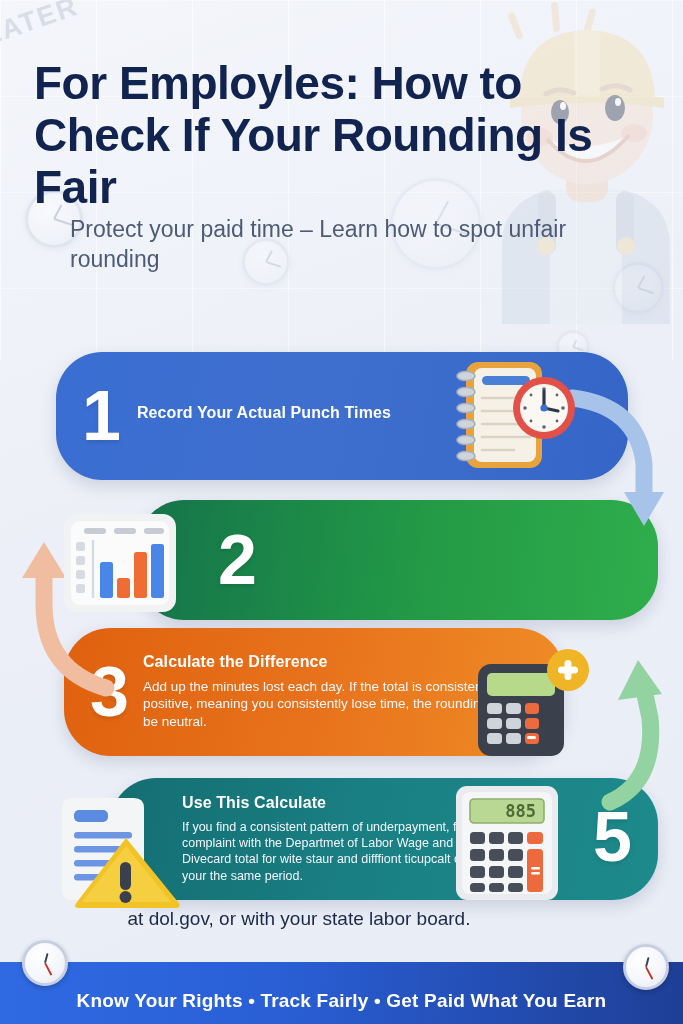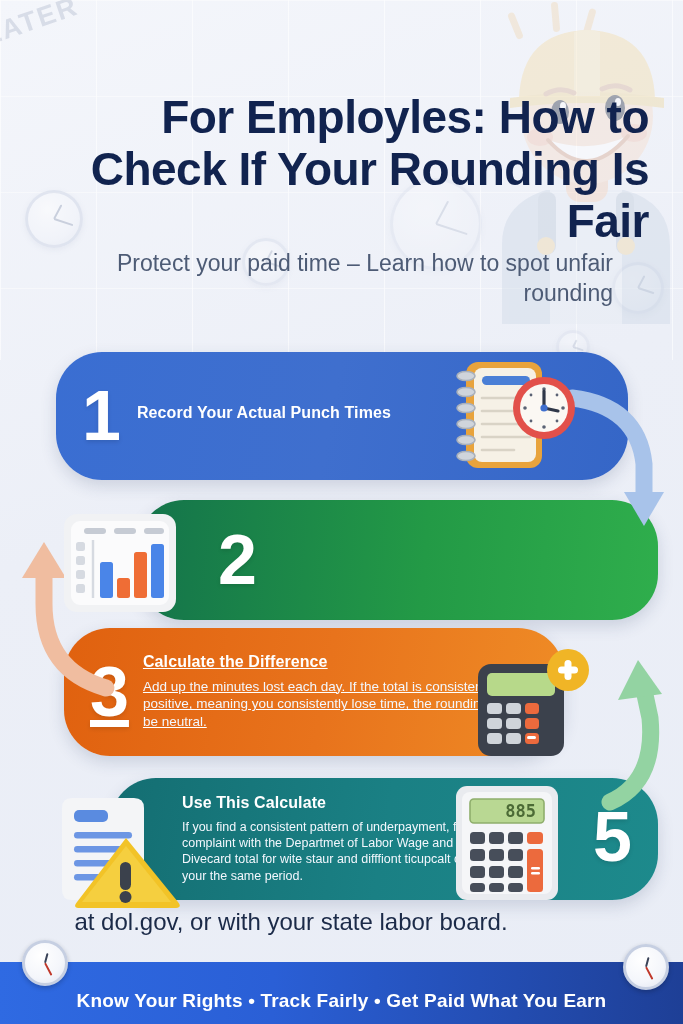--- a/index.html
+++ b/index.html
@@ -60,21 +60,21 @@
   .bclock.c1 { left:25px;  top:190px; width:58px;  height:58px; }
   .bclock.c2 { left:242px; top:238px; width:48px;  height:48px; opacity:.38;}
   .bclock.c3 { left:390px; top:178px; width:92px;  height:92px; opacity:.30;}
   .bclock.c4 { left:612px; top:262px; width:52px;  height:52px; opacity:.45;}
   .bclock.c5 { left:556px; top:330px; width:34px;  height:34px; opacity:.30;}
 
   
   .mascot { position:absolute; right:-6px; top:-6px; width:215px; height:330px; opacity:.46; pointer-events:none;}
 
   
-  .header { position:relative; padding-top:92px; text-align:right; z-index:4;}
+  .header { position:relative; padding-top:58px; text-align:left; z-index:4;}
   .title {
     font-size:46px; line-height:1.13; font-weight:700;
     color:#11234f; letter-spacing:-0.5px;
     padding:0 34px;
   }
   .subtitle {
     font-size:23px; line-height:1.32; font-weight:400;
     color:#4d5b75;
     padding:0 70px;
   }
@@ -111,21 +111,20 @@
     flex-direction:row;
   }
   .card2 .num { order:2; margin-left:14px; }
   .card2 .body { order:1; }
 
   
   .card3 {
     left:64px; top:628px; width:500px; height:128px;
     background:linear-gradient(100deg,#e0610f 0%, #e8731c 52%, #ef8c26 100%);
     padding:0 24px 0 26px;
-    text-decoration:underline;
   }
   .card3 .num { margin-right:14px; }
 
   
   .card4 {
     left:110px; top:778px; width:548px; height:122px;
     background:linear-gradient(100deg,#146e72 0%, #1a8084 50%, #1d8a8c 100%);
     padding:0 150px 0 72px;
   }
   .card4 .num { order:2; margin-left:10px; position:absolute; right:26px; top:24px;}
@@ -140,23 +139,23 @@
   
   .art { position:absolute; z-index:6; pointer-events:none;}
   .art.notebook  { left:452px; top:356px;  width:130px; height:122px;}
   .art.barchart  { left:60px;  top:510px;  width:120px; height:106px;}
   .art.calc3     { left:470px; top:648px;  width:122px; height:112px;}
   .art.doc4      { left:56px;  top:790px;  width:132px; height:118px;}
   .art.calc4     { left:452px; top:782px;  width:110px; height:122px;}
 
   
   .closing {
-    position:absolute; left:0; top:908px; width:582px;
+    position:absolute; left:8px; top:908px; width:582px;
     text-align:center; z-index:7;
-    font-size:24px; font-weight:400; color:#1b2a48;
+    font-size:19px; font-weight:400; color:#1b2a48;
   }
 
   
   .footer {
     position:absolute; left:0; bottom:0; width:683px; height:62px;
     background:linear-gradient(92deg,#2f6ae2 0%, #2a5fd6 40%, #1e3f96 100%);
     display:flex; align-items:center; justify-content:center;
     z-index:8;
   }
   .footer-text {

